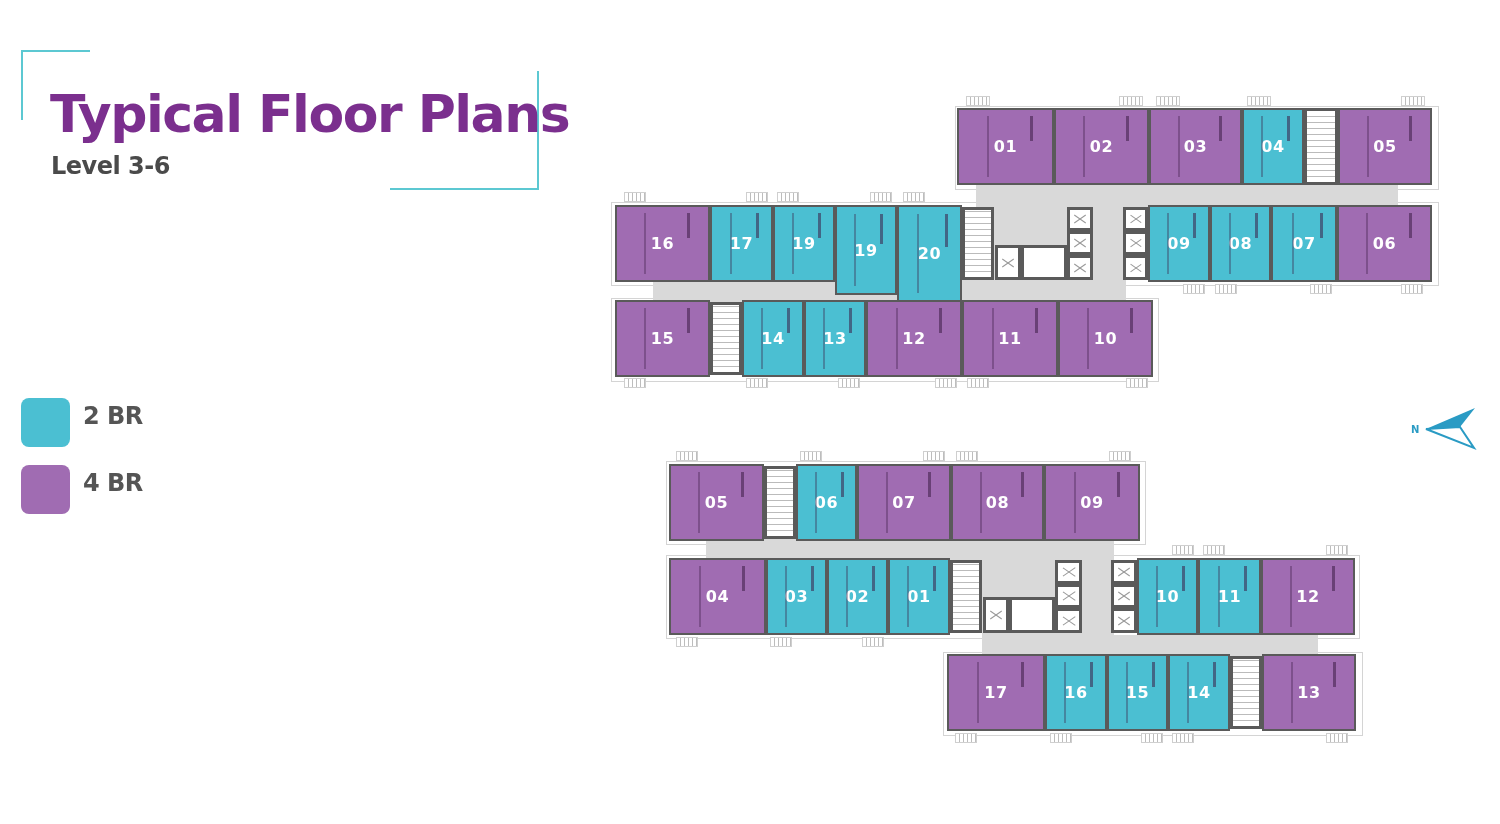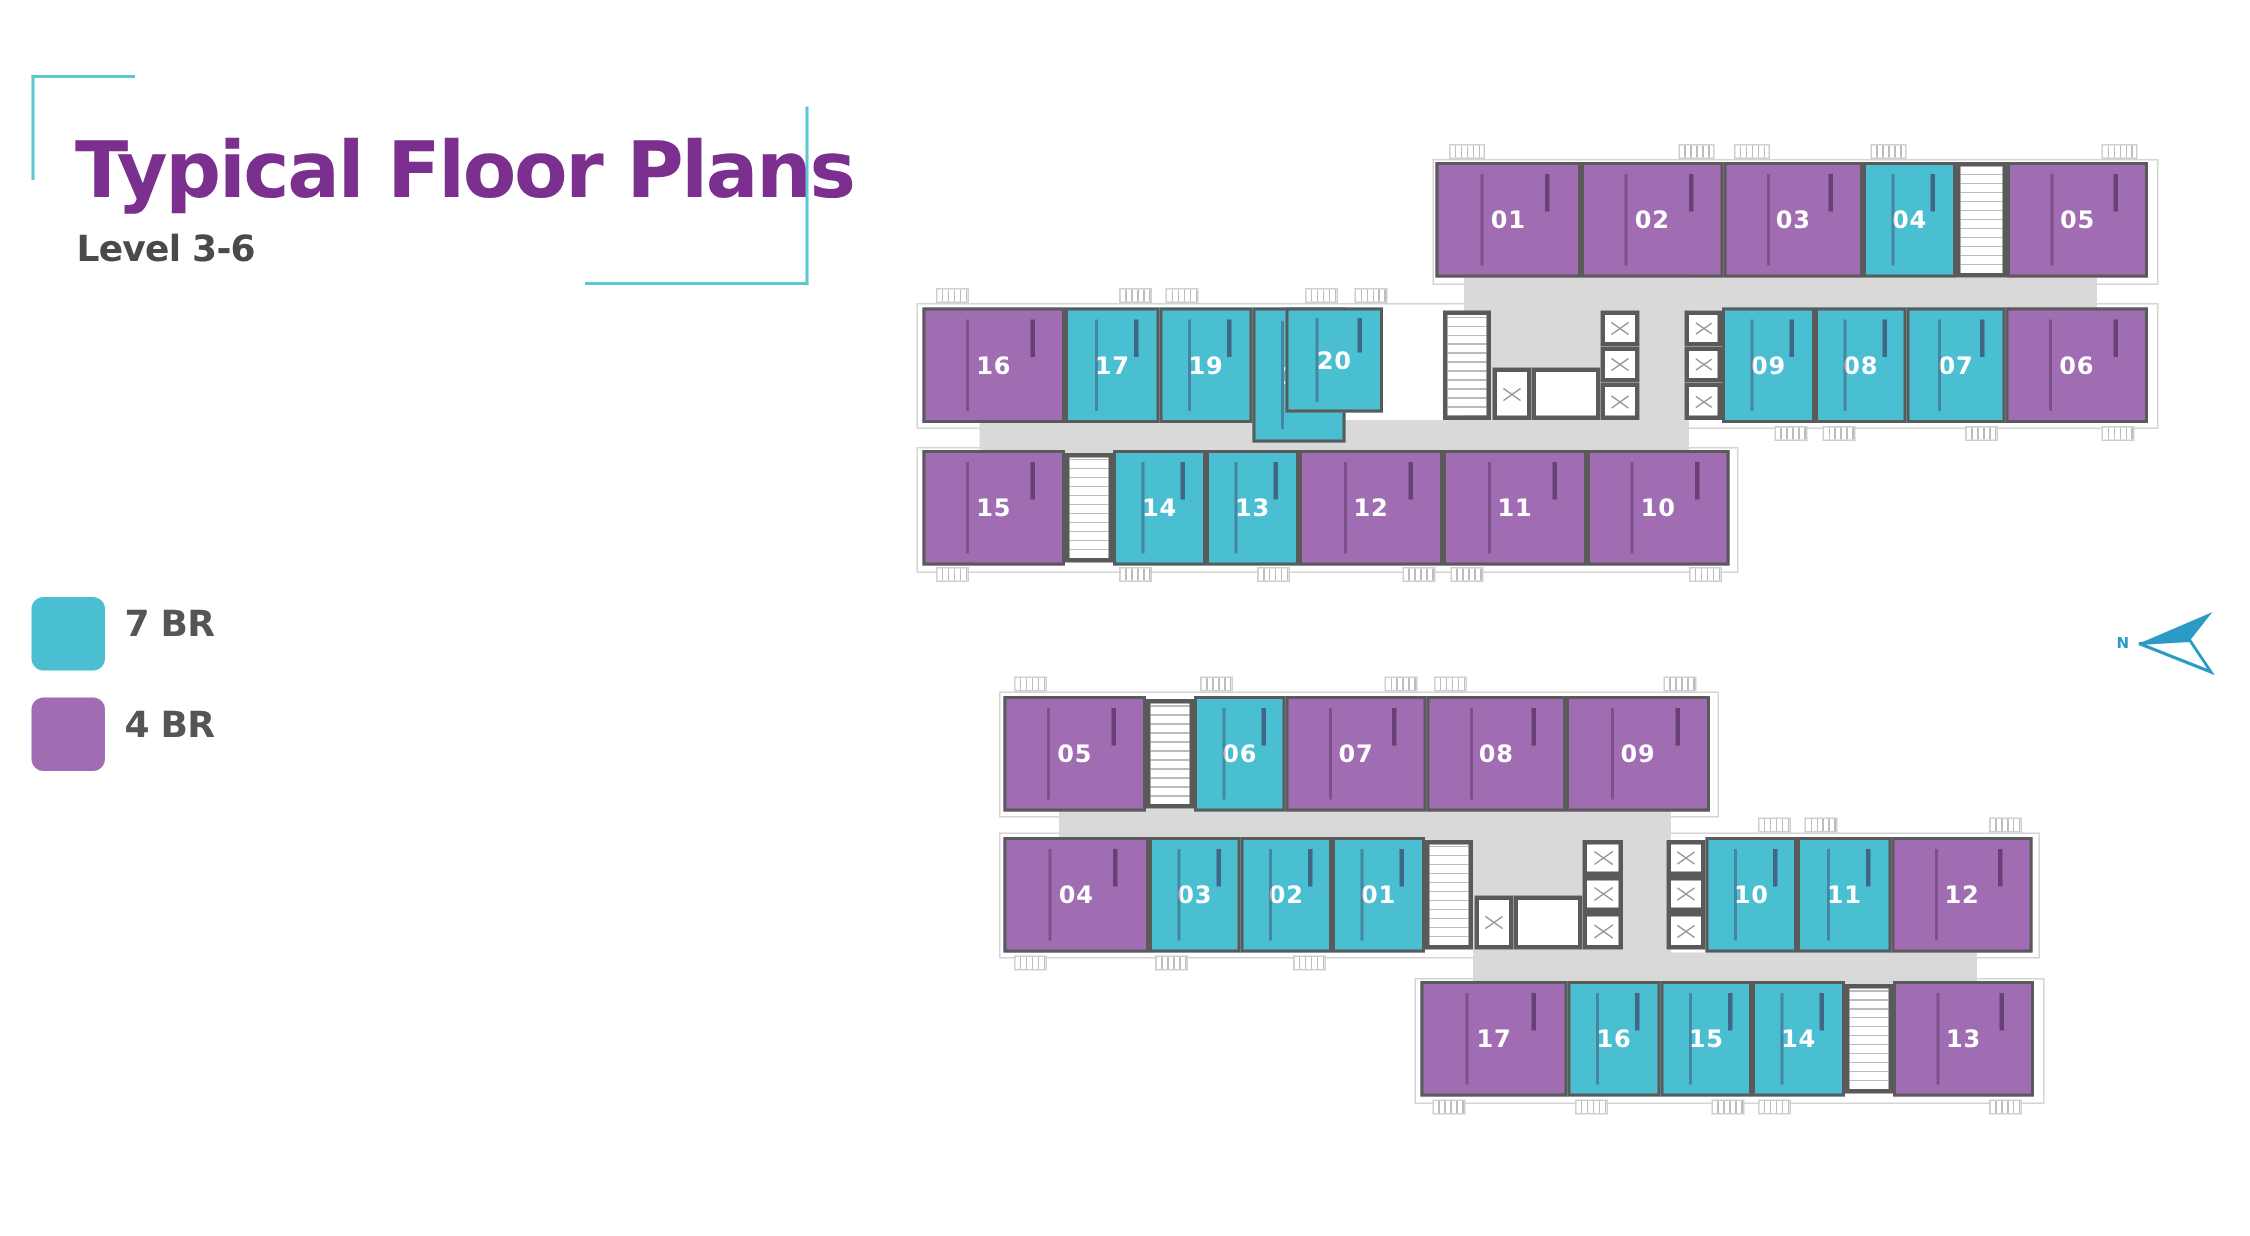--- a/index.html
+++ b/index.html
@@ -34,21 +34,21 @@
 <div class="frame-line" style="left:21px;top:50px;width:69px;height:2px;"></div>
 <div class="frame-line" style="left:21px;top:50px;width:2px;height:70px;"></div>
 <div class="frame-line" style="left:537px;top:71px;width:2px;height:119px;"></div>
 <div class="frame-line" style="left:390px;top:188px;width:149px;height:2px;"></div>
 
 <div class="title">Typical Floor Plans</div>
 <div class="subtitle">Level 3-6</div>
 
 <div class="legend-item" style="top:398px;">
   <div class="swatch" style="background:#4bbfd2;"></div>
-  <div class="legend-label">7 BR</div>
+  <div class="legend-label">2 BR</div>
 </div>
 <div class="legend-item" style="top:465px;">
   <div class="swatch" style="background:#a06cb2;"></div>
   <div class="legend-label">4 BR</div>
 </div>
 
 <div class="compass-n">N</div>
 <svg class="compass" viewBox="0 0 70 50">
   <polygon points="18,24 67,3 52,22" fill="#2a9bc4"></polygon>
   <polygon points="18,24 52,22 66,43" fill="#fff" stroke="#2a9bc4" stroke-width="2"></polygon>
@@ -89,21 +89,21 @@
   <div class="unit br2" style="left:1054px;top:108px;width:95px;height:77px;">02</div>
   <div class="unit br2" style="left:1149px;top:108px;width:93px;height:77px;">03</div>
   <div class="unit br1" style="left:1242px;top:108px;width:62px;height:77px;">04</div>
   <div class="core stair" style="left:1304px;top:108px;width:34px;height:77px;"></div>
   <div class="unit br2" style="left:1338px;top:108px;width:94px;height:77px;">05</div>
 
   <div class="unit br2" style="left:615px;top:205px;width:95px;height:77px;">16</div>
   <div class="unit br1" style="left:710px;top:205px;width:63px;height:77px;">17</div>
   <div class="unit br1" style="left:773px;top:205px;width:62px;height:77px;">19</div>
   <div class="unit br1" style="left:835px;top:205px;width:62px;height:90px;">19</div>
-  <div class="unit br1" style="left:857px;top:205px;width:65px;height:70px;">20</div>
+  <div class="unit br1" style="left:897px;top:205px;width:65px;height:97px;">20</div>
   <div class="core stair" style="left:962px;top:207px;width:32px;height:73px;"></div>
   <div class="core lift" style="left:995px;top:245px;width:26px;height:35px;"></div>
   <div class="core" style="left:1021px;top:245px;width:46px;height:35px;"></div>
   <div class="core lift" style="left:1067px;top:207px;width:26px;height:24px;"></div>
   <div class="core lift" style="left:1067px;top:231px;width:26px;height:24px;"></div>
   <div class="core lift" style="left:1067px;top:255px;width:26px;height:25px;"></div>
   <div class="core lift" style="left:1123px;top:207px;width:25px;height:24px;"></div>
   <div class="core lift" style="left:1123px;top:231px;width:25px;height:24px;"></div>
   <div class="core lift" style="left:1123px;top:255px;width:25px;height:25px;"></div>
   <div class="unit br1" style="left:1148px;top:205px;width:62px;height:77px;">09</div>

